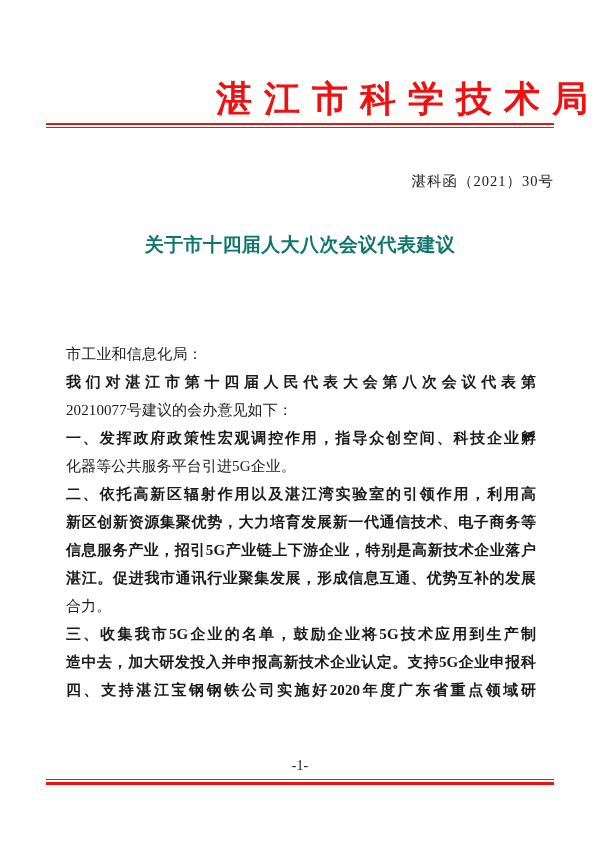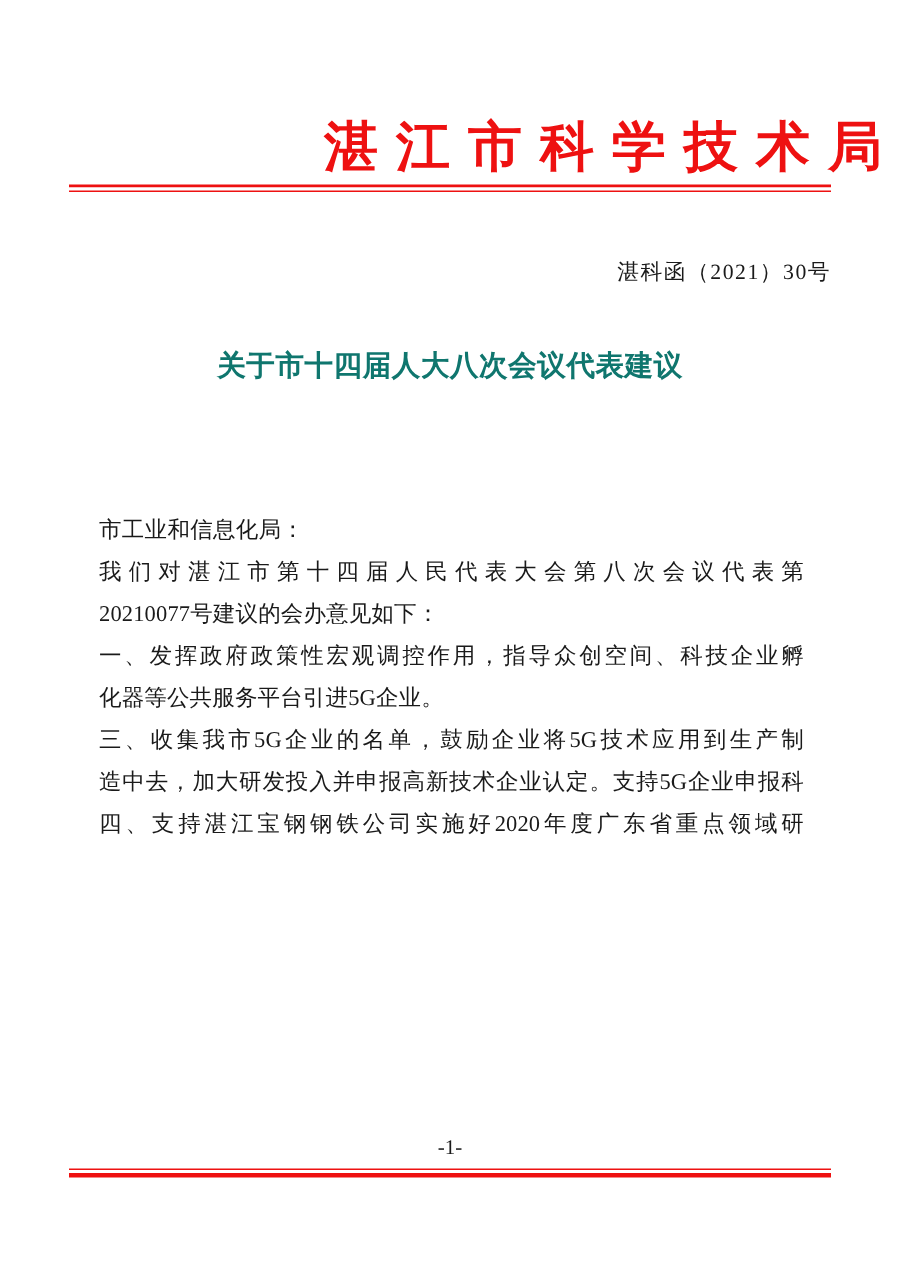--- a/index.html
+++ b/index.html
@@ -103,20 +103,21 @@
     text-align: justify;
     text-align-last: left;
     letter-spacing: 0.1px;
   }
   .para .ln { display: block; white-space: nowrap; }
   .para .ln.just {
     display: block;
     text-align: justify;
     text-align-last: justify;
     white-space: normal;
+    font-weight: bold;
   }
 
   
   .page-number {
     position: absolute;
     left: 0;
     top: 758px;
     width: 600px;
     text-align: center;
     font-size: 14px;
@@ -169,20 +170,27 @@
     <p class="para">
       <span class="ln just">我们对湛江市第十四届人民代表大会第八次会议代表第</span>
       <span class="ln">20210077号建议的会办意见如下：</span>
     </p>
 
     <p class="para">
       <span class="ln just">一、发挥政府政策性宏观调控作用，指导众创空间、科技企业孵</span>
       <span class="ln">化器等公共服务平台引进5G企业。</span>
     </p>
 
+    <p class="para">
+      <span class="ln just">二、依托高新区辐射作用以及湛江湾实验室的引领作用，利用高</span>
+      <span class="ln just">新区创新资源集聚优势，大力培育发展新一代通信技术、电子商务等</span>
+      <span class="ln just">信息服务产业，招引5G产业链上下游企业，特别是高新技术企业落户</span>
+      <span class="ln just">湛江。促进我市通讯行业聚集发展，形成信息互通、优势互补的发展</span>
+      <span class="ln">合力。</span>
+    </p>
 
     <p class="para">
       <span class="ln just">三、收集我市5G企业的名单，鼓励企业将5G技术应用到生产制</span>
       <span class="ln just">造中去，加大研发投入并申报高新技术企业认定。支持5G企业申报科</span>
     </p>
 
     <p class="para">
       <span class="ln just">四、支持湛江宝钢钢铁公司实施好2020年度广东省重点领域研</span>
     </p>
 

